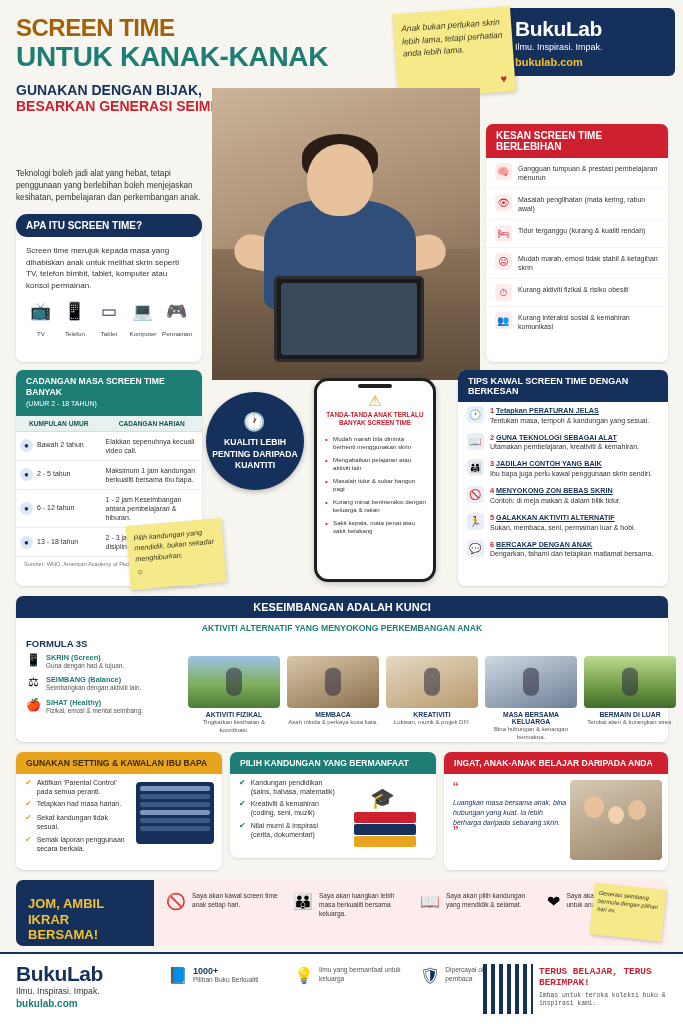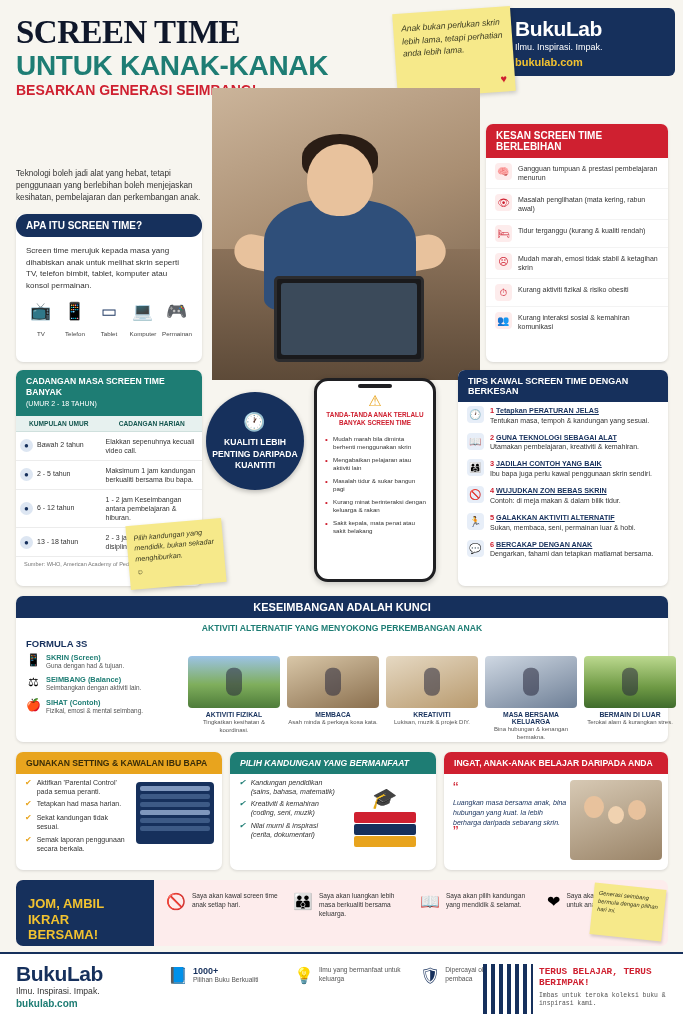--- a/index.html
+++ b/index.html
@@ -8,21 +8,21 @@
     font-family: "Liberation Sans", sans-serif;
     background: #f4f1ea;
     overflow: hidden;
     position: relative;
   }
   .page { width: 683px; height: 1024px; position: relative; background: #f7f5ef; }
 
   
   .header { position: relative; height: 122px; background: #f7f5ef; }
   .hero-title { position: absolute; left: 16px; top: 16px; }
-  .hero-line1 { font-size: 33px; font-weight: bold; color: #0f172a; letter-spacing: -0.5px; line-height: 1; font-family: Liberation Serif, serif; }
+  .hero-line1 { font-size: 24px; font-weight: bold; color: #a16207; letter-spacing: -0.5px; line-height: 1; }
   .hero-line2 { font-size: 28px; font-weight: bold; color: #1e7d74; letter-spacing: -0.3px; line-height: 1.1; margin-top: 2px; }
   .hero-line3 { font-size: 14px; font-weight: bold; color: #16305c; margin-top: 9px; line-height: 1.15; }
   .hero-line4 { font-size: 14px; font-weight: bold; color: #cf2030; line-height: 1.15; }
   .hero-desc { position: absolute; left: 16px; top: 168px; width: 200px; font-size: 8.2px; color: #333; line-height: 1.45; }
 
   .brandbox {
     position: absolute; right: 8px; top: 8px; width: 172px; height: 68px;
     background: #16305c; border-radius: 6px; color: #fff; padding: 9px 12px;
   }
   .brandbox .b1 { font-size: 21px; font-weight: bold; letter-spacing: -0.4px; }
@@ -142,21 +142,21 @@
   .ph1 { background: linear-gradient(180deg,#9cc3e6 0%,#7fae5c 55%,#4e7c3a 100%); }
   .ph2 { background: linear-gradient(160deg,#d9c7a8,#8a6f4e); }
   .ph3 { background: linear-gradient(160deg,#e6d9c3,#b89a6e); }
   .ph4 { background: linear-gradient(160deg,#cfd8e3,#6e7f96); }
   .ph5 { background: linear-gradient(180deg,#bcd98f 0%,#6f9a45 60%,#3f6b2c 100%); }
   .ph .fig { position: absolute; left: 50%; top: 45%; transform: translate(-50%,-40%); width: 16px; height: 28px; background: rgba(40,40,60,0.55); border-radius: 7px; }
 
   
   #setting { left: 16px; top: 752px; width: 206px; height: 118px; }
   #setting .card-title { background: #e8a41e; color: #3a2d08; font-size: 8.6px; }
-  #pilih { left: 230px; top: 752px; width: 206px; height: 118px; font-style: italic; }
+  #pilih { left: 230px; top: 752px; width: 206px; height: 106px; }
   #pilih .card-title { background: #1e7d74; font-size: 8.6px; }
   #ingat { left: 444px; top: 752px; width: 224px; height: 118px; }
   #ingat .card-title { background: #cf2030; font-size: 8.6px; }
   .chk { font-size: 7px; color: #333; padding: 3.5px 9px 0; line-height: 1.3; display: flex; gap: 5px; }
   .chk .m { color: #e8a41e; font-size: 8px; }
   .chk2 .m { color: #1e7d74; }
   .mini-shot { position: absolute; right: 8px; top: 30px; width: 78px; height: 62px; background: #16305c; border-radius: 4px; padding: 4px; }
   .mini-shot .bar { height: 5px; background: #3d5a86; border-radius: 2px; margin-bottom: 3px; }
   .mini-shot .bar.w { background: #7f97bd; }
   .quote-box { padding: 6px 9px; }
@@ -198,20 +198,21 @@
 </style>
 </head>
 <body>
 
 <div class="page">
 
   <div class="header">
     <div class="hero-title">
       <div class="hero-line1">SCREEN TIME</div>
       <div class="hero-line2">UNTUK KANAK-KANAK</div>
+      <div class="hero-line3">GUNAKAN DENGAN BIJAK,</div>
       <div class="hero-line4">BESARKAN GENERASI SEIMBANG!</div>
     </div>
     <div class="brandbox">
       <div class="b1">BukuLab</div>
       <div class="b2">Ilmu. Inspirasi. Impak.</div>
       <div class="b3">bukulab.com</div>
     </div>
     <div class="sticky-note">
       <span>Anak bukan perlukan skrin lebih lama, tetapi perhatian anda lebih lama.</span>
       <span class="heart">♥</span>
@@ -353,21 +354,21 @@
     <div class="tip-item">
         <div class="tip-ic">📖</div>
         <div class="tip-tx"><span class="tip-num">2</span> <b>GUNA TEKNOLOGI SEBAGAI ALAT</b><br><span>Utamakan pembelajaran, kreativiti &amp; kemahiran.</span></div>
       </div>
     <div class="tip-item">
         <div class="tip-ic">👨‍👩‍👧</div>
         <div class="tip-tx"><span class="tip-num">3</span> <b>JADILAH CONTOH YANG BAIK</b><br><span>Ibu bapa juga perlu kawal penggunaan skrin sendiri.</span></div>
       </div>
     <div class="tip-item">
         <div class="tip-ic">🚫</div>
-        <div class="tip-tx"><span class="tip-num">4</span> <b>WUJUDKAN ZON BEBAS SKRIN</b><br><span>Contoh: di meja makan &amp; dalam bilik tidur.</span></div>
+        <div class="tip-tx"><span class="tip-num">4</span> <b>MENYOKONG ZON BEBAS SKRIN</b><br><span>Contoh: di meja makan &amp; dalam bilik tidur.</span></div>
       </div>
     <div class="tip-item">
         <div class="tip-ic">🏃</div>
         <div class="tip-tx"><span class="tip-num">5</span> <b>GALAKKAN AKTIVITI ALTERNATIF</b><br><span>Sukan, membaca, seni, permainan luar &amp; hobi.</span></div>
       </div>
     <div class="tip-item">
         <div class="tip-ic">💬</div>
         <div class="tip-tx"><span class="tip-num">6</span> <b>BERCAKAP DENGAN ANAK</b><br><span>Dengarkan, fahami dan tetapkan matlamat bersama.</span></div>
       </div>
   </div>
@@ -387,21 +388,21 @@
       <div class="f-item">
           <div class="f-ic">⚖</div>
           <div>
             <div class="f-t">SEIMBANG (Balance)</div>
             <div class="f-d">Seimbangkan dengan aktiviti lain.</div>
           </div>
         </div>
       <div class="f-item">
           <div class="f-ic">🍎</div>
           <div>
-            <div class="f-t">SIHAT (Contoh)</div>
+            <div class="f-t">SIHAT (Healthy)</div>
             <div class="f-d">Fizikal, emosi &amp; mental seimbang.</div>
           </div>
         </div>
     </div>
     <div class="act-grid">
       <div class="act">
           <div class="ph ph1">
             <div class="fig"></div>
           </div>
           <div class="nm">AKTIVITI FIZIKAL</div>

